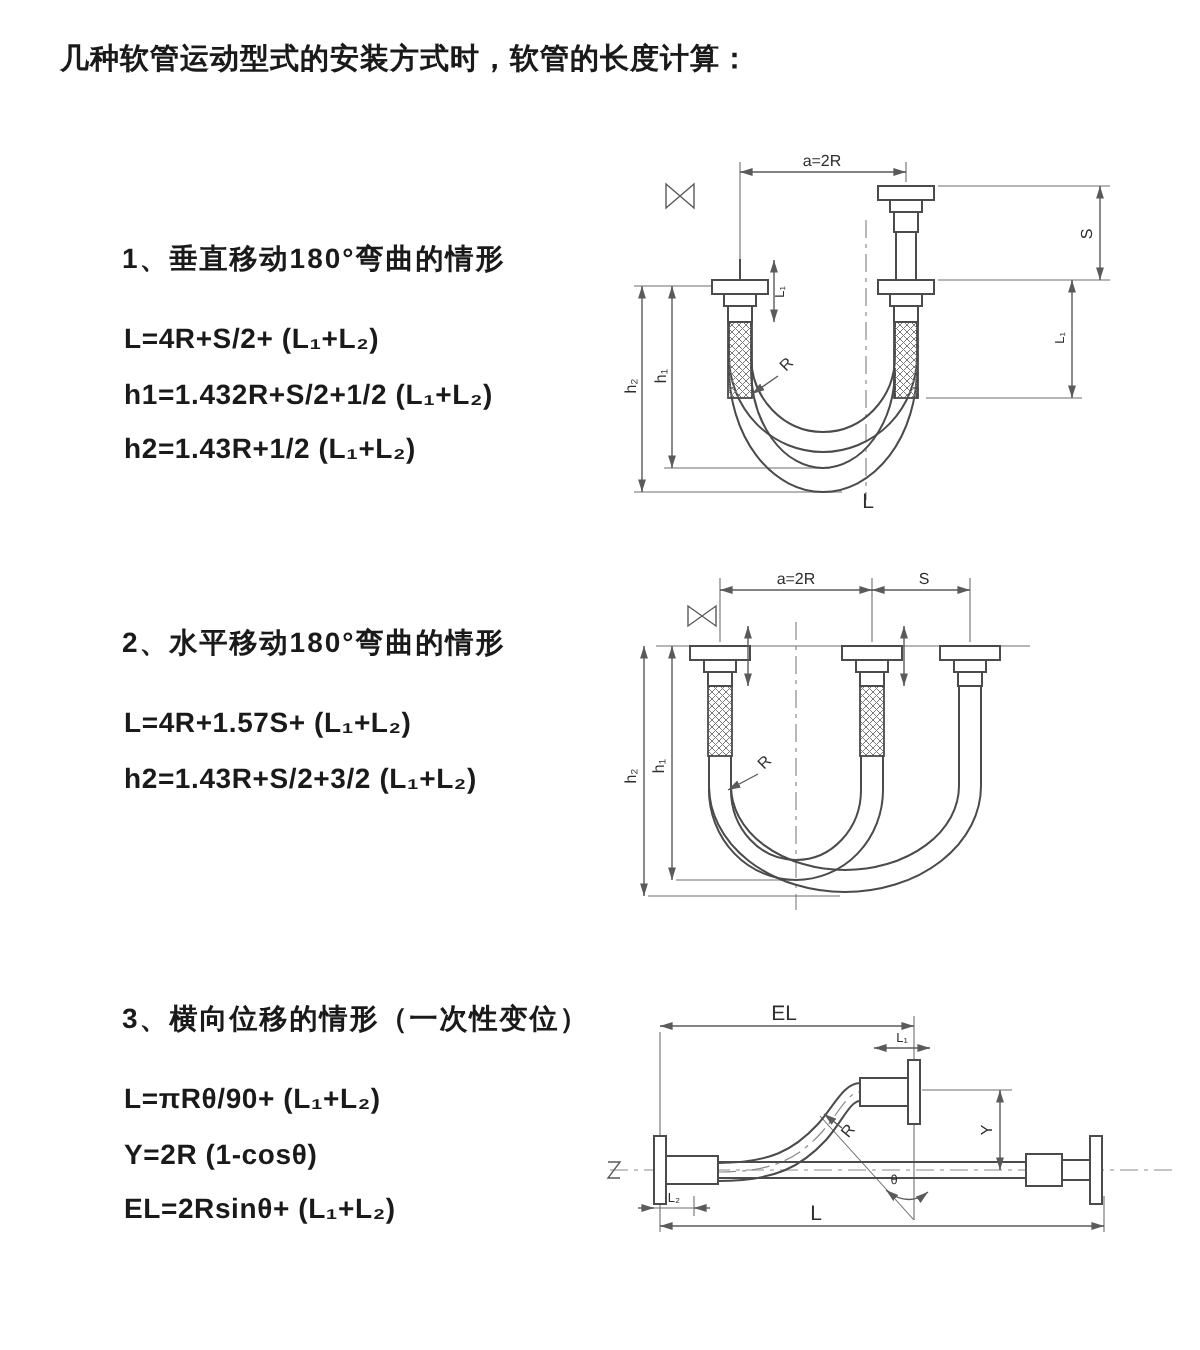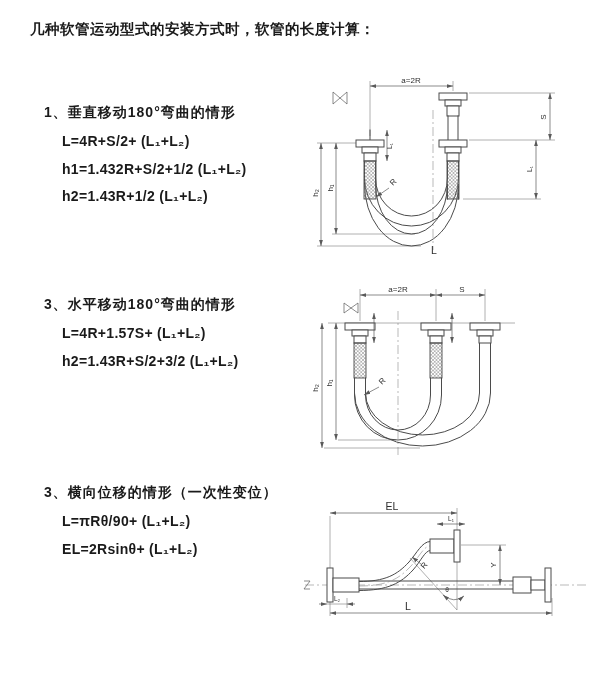--- a/index.html
+++ b/index.html
@@ -4,21 +4,21 @@
 <style>
   html,body{margin:0;padding:0;}
   body{
     width:600px;height:675px;background:#ffffff;position:relative;overflow:hidden;
     font-family:"Liberation Sans","DejaVu Sans",sans-serif;color:#1a1a1a;
   }
   .title{
     position:absolute;left:30px;top:20px;font-size:14.5px;font-weight:700;letter-spacing:.5px;
   }
   .section{position:absolute;left:44px;}
-  .sec-head{font-size:14px;font-weight:700;letter-spacing:1px;margin:0;}
+  .sec-head{font-size:14px;font-weight:700;letter-spacing:1px;margin:17px;}
   .formula-list{list-style:none;margin:6px 0 0 0;padding:0 0 0 18px;}
   .formula{font-size:14px;font-weight:700;line-height:27.5px;letter-spacing:.3px;white-space:pre;}
   .diagram{position:absolute;}
   svg .cad{stroke:#4b4b4b;stroke-width:1;fill:none;stroke-linecap:square;}
   svg .fillw{fill:#ffffff;stroke:#4b4b4b;stroke-width:1;}
   svg .braid{stroke:#4b4b4b;stroke-width:.9;}
   svg .dim{stroke:#5a5a5a;stroke-width:.7;fill:none;}
   svg .thin{stroke:#6e6e6e;stroke-width:.55;fill:none;}
   svg .cl{stroke:#8a8a8a;stroke-width:.6;fill:none;stroke-dasharray:9 3 2 3;}
   svg text{font-size:8px;fill:#2e2e2e;font-family:"Liberation Sans","DejaVu Sans",sans-serif;}
@@ -33,31 +33,32 @@
 <div class="section" style="top:104px;">
   <p class="sec-head">1、垂直移动180°弯曲的情形</p>
   <ul class="formula-list">
     <li class="formula">L=4R+S/2+ (L₁+L₂)</li>
     <li class="formula">h1=1.432R+S/2+1/2 (L₁+L₂)</li>
     <li class="formula">h2=1.43R+1/2 (L₁+L₂)</li>
   </ul>
 </div>
 
 <div class="section" style="top:296px;">
-  <p class="sec-head">3、水平移动180°弯曲的情形</p>
+  <p class="sec-head">2、水平移动180°弯曲的情形</p>
   <ul class="formula-list">
     <li class="formula">L=4R+1.57S+ (L₁+L₂)</li>
     <li class="formula">h2=1.43R+S/2+3/2 (L₁+L₂)</li>
   </ul>
 </div>
 
 <div class="section" style="top:484px;">
   <p class="sec-head">3、横向位移的情形（一次性变位）</p>
   <ul class="formula-list">
     <li class="formula">L=πRθ/90+ (L₁+L₂)</li>
+    <li class="formula">Y=2R (1-cosθ)</li>
     <li class="formula">EL=2Rsinθ+ (L₁+L₂)</li>
   </ul>
 </div>
 
 <div class="diagram" style="left:303px;top:68px;">
 <svg width="280" height="190" viewBox="0 0 280 190">
   <defs>
     <marker id="ar1" viewBox="0 0 8 8" refX="8" refY="4" markerWidth="9" markerHeight="9" orient="auto-start-reverse">
       <path d="M0 1.5 L8 4 L0 6.5 Z" fill="#5a5a5a"></path>
     </marker>

